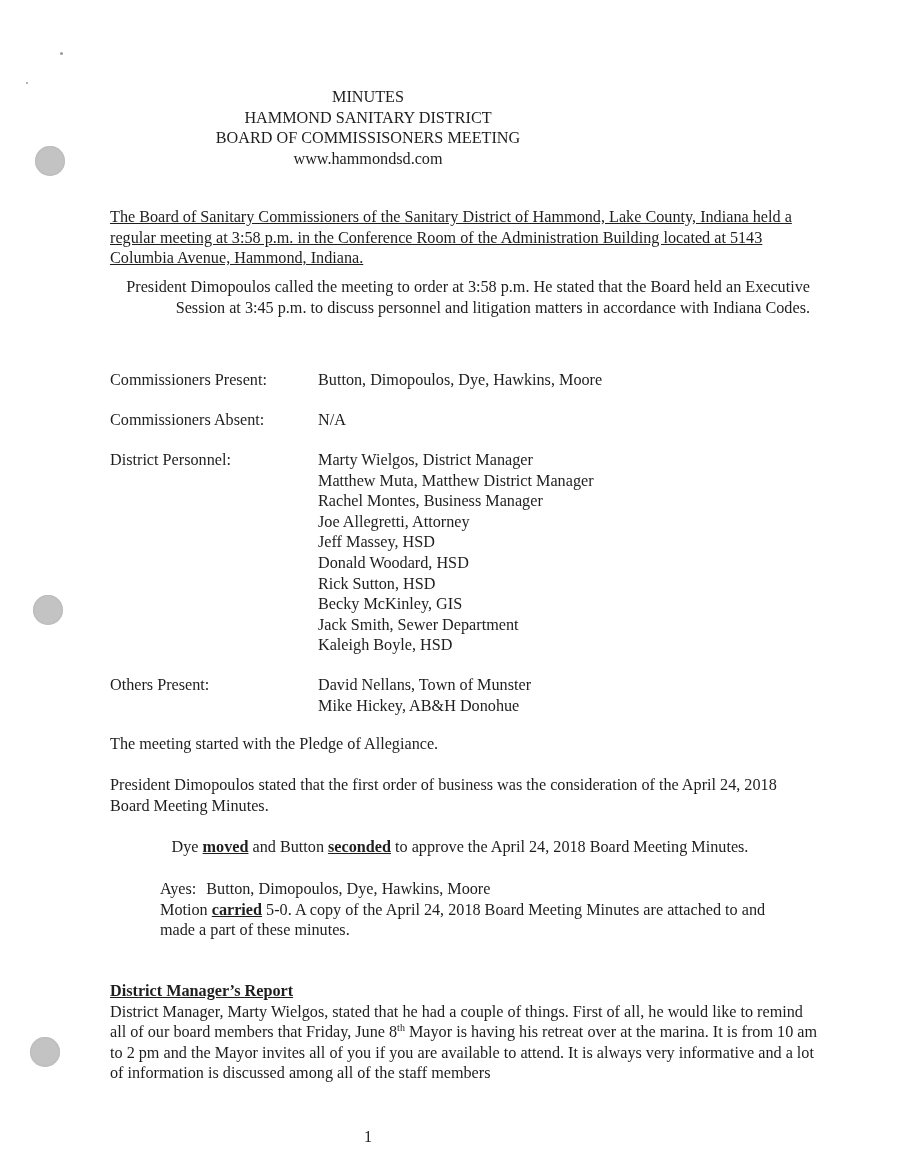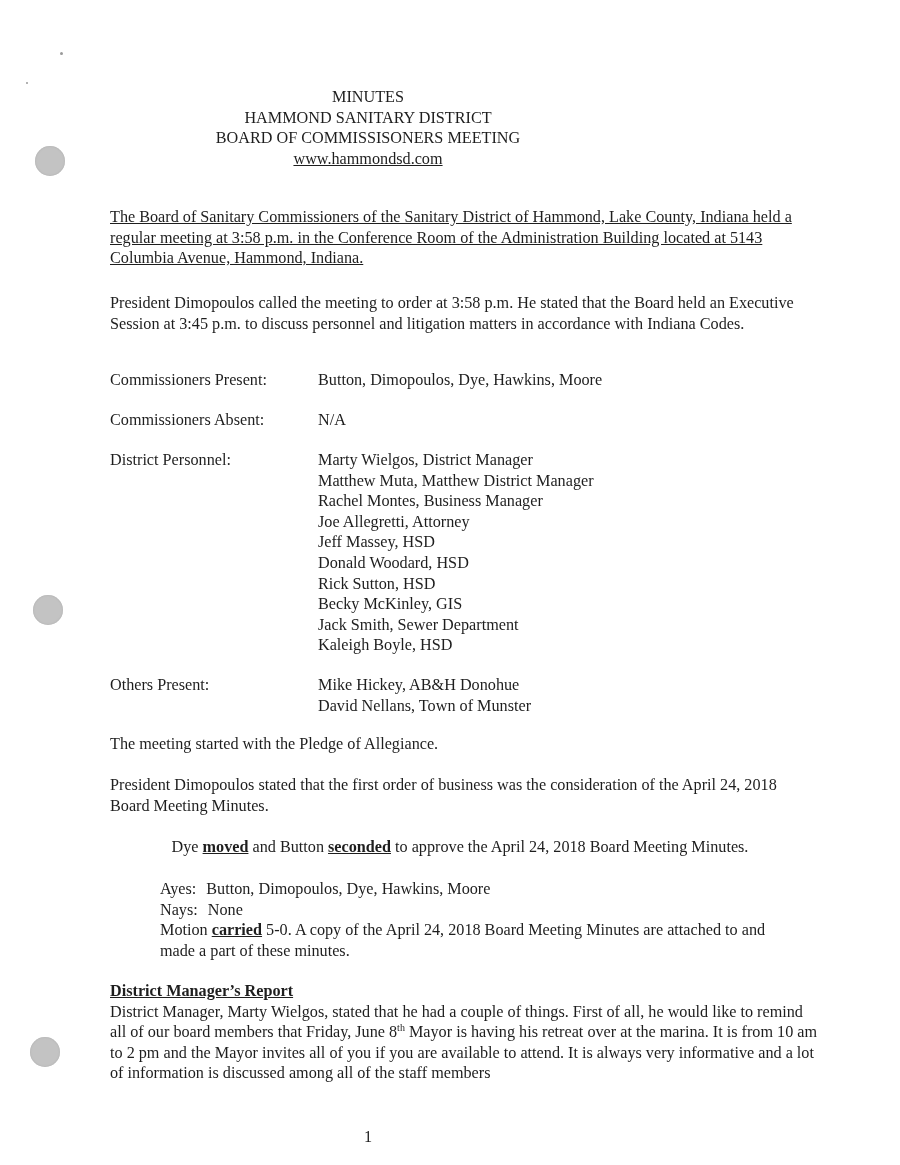--- a/index.html
+++ b/index.html
@@ -38,21 +38,20 @@
   }
   .header {
     position: absolute;
     left: 0; right: 0;
     top: 60px;
     text-align: center;
     line-height: 20.5px;
     font-size: 16.2px;
   }
   .header .url {
-    text-decoration: underline;
   }
   .block {
     position: absolute;
     left: 110px;
     width: 700px;
   }
   p { margin: 0; }
   .row {
     position: absolute;
     left: 110px;
@@ -99,21 +98,21 @@
   <div class="hole" style="left:30px; top:1010px;"></div>
 
   <div class="header">
     <div>MINUTES</div>
     <div>HAMMOND SANITARY DISTRICT</div>
     <div>BOARD OF COMMISSISONERS MEETING</div>
     <div><span class="url">www.hammondsd.com</span></div>
   </div>
 
   <p class="block" style="top:180px;text-decoration:underline;">The Board of Sanitary Commissioners of the Sanitary District of Hammond, Lake County, Indiana held a regular meeting at 3:58 p.m. in the Conference Room of the Administration Building located at 5143 Columbia Avenue, Hammond, Indiana.</p>
-  <p class="block" style="top:266px;">President Dimopoulos called the meeting to order at 3:58 p.m.  He stated that the Board held an Executive Session at 3:45 p.m. to discuss personnel and litigation matters in accordance with Indiana Codes.</p>
+  <p class="block" style="top:250px;text-align:right;">President Dimopoulos called the meeting to order at 3:58 p.m.  He stated that the Board held an Executive Session at 3:45 p.m. to discuss personnel and litigation matters in accordance with Indiana Codes.</p>
 
   <div class="row" style="top:343px;">
     <span class="label">Commissioners Present:</span>
     <span class="values">Button, Dimopoulos, Dye, Hawkins, Moore</span>
   </div>
 
   <div class="row" style="top:383px;">
     <span class="label">Commissioners Absent:</span>
     <span class="values">N/A</span>
   </div>
@@ -130,34 +129,33 @@
       <div>Rick Sutton, HSD</div>
       <div>Becky McKinley, GIS</div>
       <div>Jack Smith, Sewer Department</div>
       <div>Kaleigh Boyle, HSD</div>
     </div>
   </div>
 
   <div class="row" style="top:648px;">
     <span class="label">Others Present:</span>
     <div class="values">
+      <div>David Nellans, Town of Munster</div>
       <div>Mike Hickey, AB&amp;H Donohue</div>
-      <div>David Nellans, Town of Munster</div>
     </div>
   </div>
 
   <p class="block" style="top:707px;">The meeting started with the Pledge of Allegiance.</p>
 
   <p class="block" style="top:748px;">President Dimopoulos stated that the first order of business was the consideration of the April 24, 2018 Board Meeting Minutes.</p>
 
   <p class="block" style="top:810px;text-align:center;"><span>Dye</span> <span class="bu">moved</span> <span>and</span> <span>Button</span> <span class="bu">seconded</span> <span>to approve the April 24, 2018 Board Meeting Minutes.</span></p>
 
   <div class="indent" style="top:852px;">
     <div><span>Ayes:</span><span class="tab"></span><span>Button, Dimopoulos, Dye, Hawkins, Moore</span></div>
-    <div><span>Nays:</span><span class="tab"></span><span>None</span></div>
     <div style="width:640px;"><span>Motion</span> <span class="bu">carried</span> <span>5-0.  A copy of the April 24, 2018 Board Meeting Minutes are attached to and made a part of these minutes.</span></div>
   </div>
 
   <div class="block" style="top:954px; width:712px;">
     <div class="section-title">District Manager’s Report</div>
     <p><span>District Manager, Marty Wielgos, stated that he had a couple of things. First of all, he would like to remind all of our board members that Friday, June 8</span><sup style="font-size:10px; line-height:0;">th</sup><span> Mayor is having his retreat over at the marina. It is from 10 am to 2 pm and the Mayor invites all of you if you are available to attend. It is always very informative and a lot of information is discussed among all of the staff members</span></p>
   </div>
 
   <div class="page-num">1</div>
 </div>

